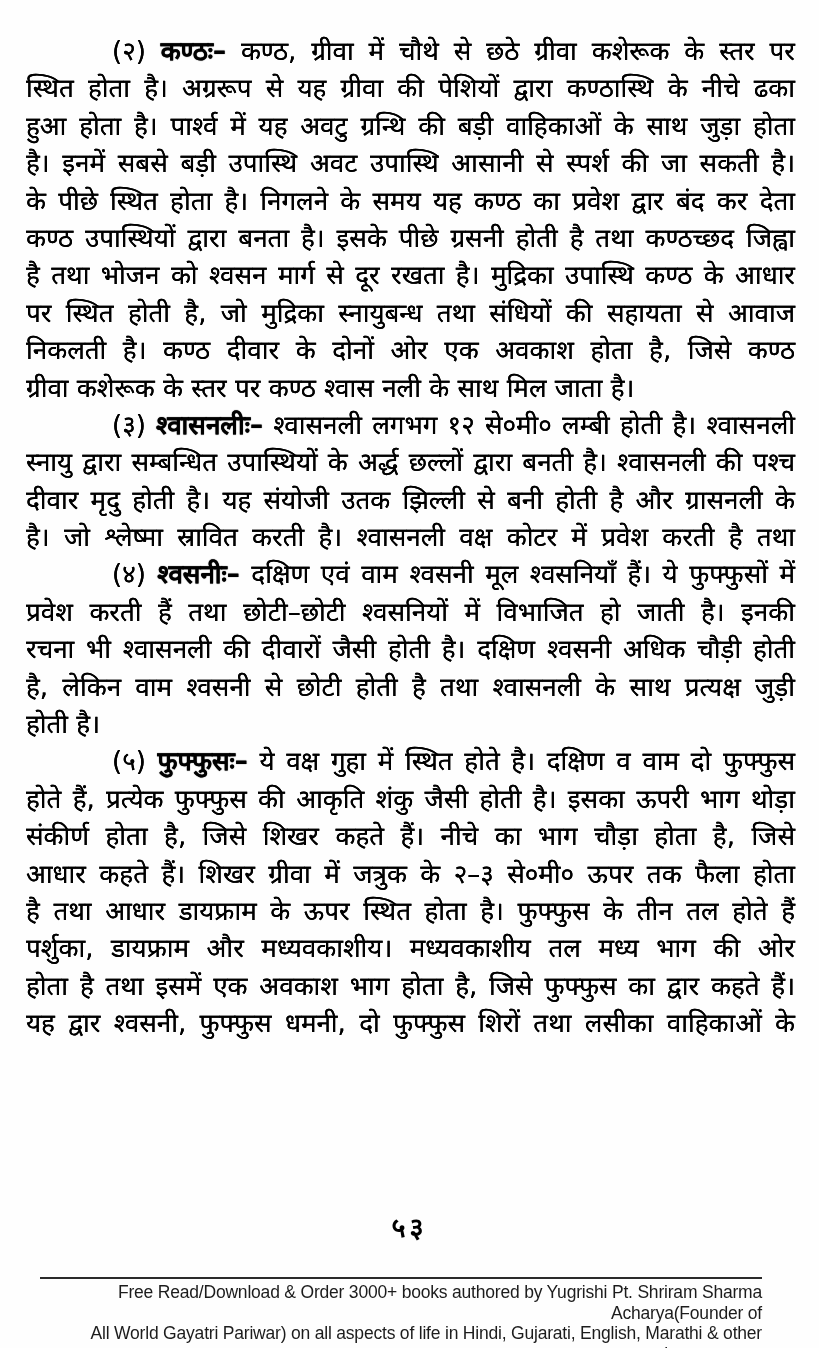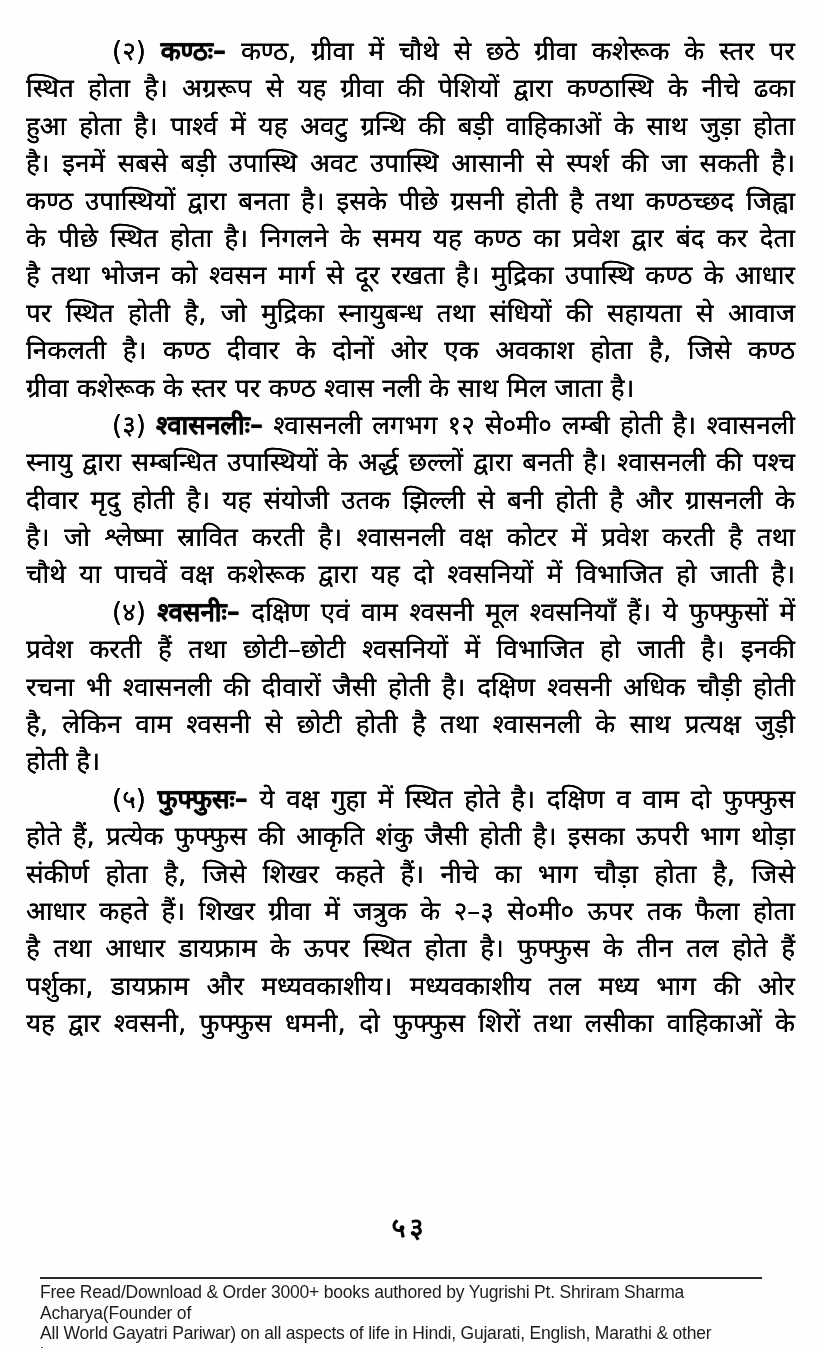--- a/index.html
+++ b/index.html
@@ -55,54 +55,54 @@
     left: 40px; top: 1277px;
     width: 722px;
     border-top: 2.5px solid #2a2a2a;
     padding-top: 3px;
     font-family: "Liberation Sans", sans-serif;
     font-size: 17.5px;
     line-height: 20.5px;
     color: #1c1c1c;
     letter-spacing: -0.2px;
   }
-  .footer-line { text-align: left; }
+  .footer-line { text-align: right; }
 </style>
 </head>
 <body>
 
 <div class="page">
 
   <div class="text-block">
       <div class="line indent"><span>(२) </span><span class="heading-bold">कण्ठः–</span><span> कण्ठ, ग्रीवा में चौथे से छठे ग्रीवा कशेरूक के स्तर पर</span></div>
       <div class="line"><span>स्थित होता है। अग्ररूप से यह ग्रीवा की पेशियों द्वारा कण्ठास्थि के नीचे ढका</span></div>
       <div class="line"><span>हुआ होता है। पार्श्व में यह अवटु ग्रन्थि की बड़ी वाहिकाओं के साथ जुड़ा होता</span></div>
       <div class="line"><span>है। इनमें सबसे बड़ी उपास्थि अवट उपास्थि आसानी से स्पर्श की जा सकती है।</span></div>
+      <div class="line"><span>के पीछे स्थित होता है। निगलने के समय यह कण्ठ का प्रवेश द्वार बंद कर देता</span></div>
       <div class="line"><span>कण्ठ उपास्थियों द्वारा बनता है। इसके पीछे ग्रसनी होती है तथा कण्ठच्छद जिह्वा</span></div>
-      <div class="line"><span>के पीछे स्थित होता है। निगलने के समय यह कण्ठ का प्रवेश द्वार बंद कर देता</span></div>
       <div class="line"><span>है तथा भोजन को श्वसन मार्ग से दूर रखता है। मुद्रिका उपास्थि कण्ठ के आधार</span></div>
       <div class="line"><span>पर स्थित होती है, जो मुद्रिका स्नायुबन्ध तथा संधियों की सहायता से आवाज</span></div>
       <div class="line"><span>निकलती है। कण्ठ दीवार के दोनों ओर एक अवकाश होता है, जिसे कण्ठ</span></div>
       <div class="line end"><span>ग्रीवा कशेरूक के स्तर पर कण्ठ श्वास नली के साथ मिल जाता है।</span></div>
       <div class="line indent"><span>(३) </span><span class="heading-bold">श्वासनलीः–</span><span> श्वासनली लगभग १२ से०मी० लम्बी होती है। श्वासनली</span></div>
       <div class="line"><span>स्नायु द्वारा सम्बन्धित उपास्थियों के अर्द्ध छल्लों द्वारा बनती है। श्वासनली की पश्च</span></div>
       <div class="line"><span>दीवार मृदु होती है। यह संयोजी उतक झिल्ली से बनी होती है और ग्रासनली के</span></div>
       <div class="line"><span>है। जो श्लेष्मा स्रावित करती है। श्वासनली वक्ष कोटर में प्रवेश करती है तथा</span></div>
-      <div class="line"><span>चौथे या पाचवें वक्ष कशेरूक द्वारा यह दो श्वसनियों में विभाजित हो जाती है।</span></div>
       <div class="line indent"><span>(४) </span><span class="heading-bold">श्वसनीः–</span><span> दक्षिण एवं वाम श्वसनी मूल श्वसनियाँ हैं। ये फुफ्फुसों में</span></div>
       <div class="line"><span>प्रवेश करती हैं तथा छोटी–छोटी श्वसनियों में विभाजित हो जाती है। इनकी</span></div>
       <div class="line"><span>रचना भी श्वासनली की दीवारों जैसी होती है। दक्षिण श्वसनी अधिक चौड़ी होती</span></div>
       <div class="line"><span>है, लेकिन वाम श्वसनी से छोटी होती है तथा श्वासनली के साथ प्रत्यक्ष जुड़ी</span></div>
       <div class="line end"><span>होती है।</span></div>
       <div class="line indent"><span>(५) </span><span class="heading-bold">फुफ्फुसः–</span><span> ये वक्ष गुहा में स्थित होते है। दक्षिण व वाम दो फुफ्फुस</span></div>
       <div class="line"><span>होते हैं, प्रत्येक फुफ्फुस की आकृति शंकु जैसी होती है। इसका ऊपरी भाग थोड़ा</span></div>
       <div class="line"><span>संकीर्ण होता है, जिसे शिखर कहते हैं। नीचे का भाग चौड़ा होता है, जिसे</span></div>
       <div class="line"><span>आधार कहते हैं। शिखर ग्रीवा में जत्रुक के २–३ से०मी० ऊपर तक फैला होता</span></div>
       <div class="line"><span>है तथा आधार डायफ्राम के ऊपर स्थित होता है। फुफ्फुस के तीन तल होते हैं</span></div>
       <div class="line"><span>पर्शुका, डायफ्राम और मध्यवकाशीय। मध्यवकाशीय तल मध्य भाग की ओर</span></div>
+      <div class="line"><span>होता है तथा इसमें एक अवकाश भाग होता है, जिसे फुफ्फुस का द्वार कहते हैं।</span></div>
       <div class="line"><span>यह द्वार श्वसनी, फुफ्फुस धमनी, दो फुफ्फुस शिरों तथा लसीका वाहिकाओं के</span></div>
     </div>
 
   <div class="page-number">५३</div>
 
   <div class="footer">
     <div></div>
     <div class="footer-line">Free Read/Download &amp; Order 3000+ books authored by Yugrishi Pt. Shriram Sharma Acharya(Founder of</div>
     <div class="footer-line">All World Gayatri Pariwar) on all aspects of life in Hindi, Gujarati, English, Marathi &amp; other languages at</div>
 

